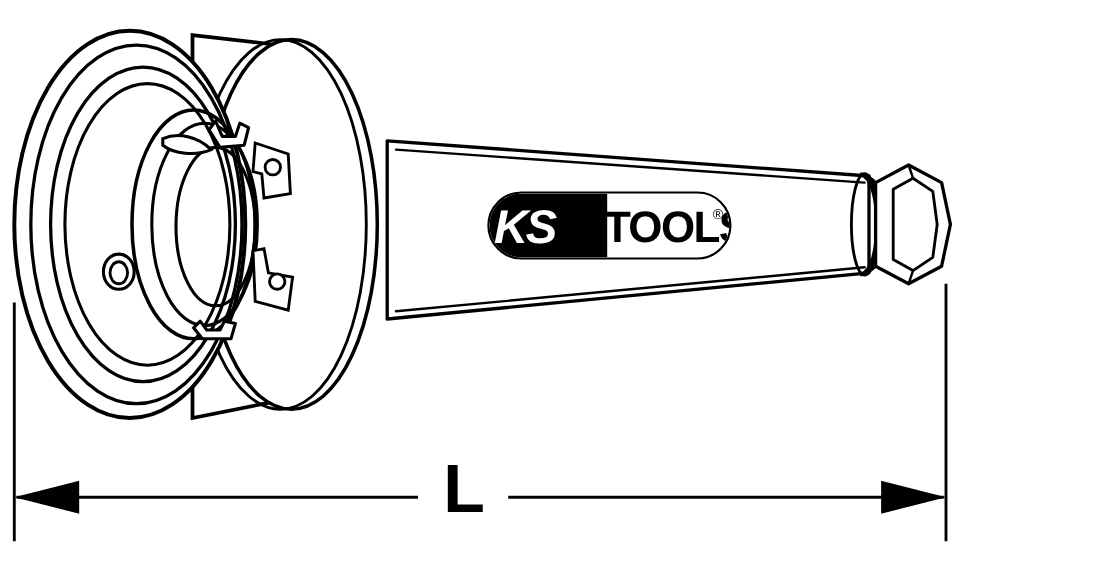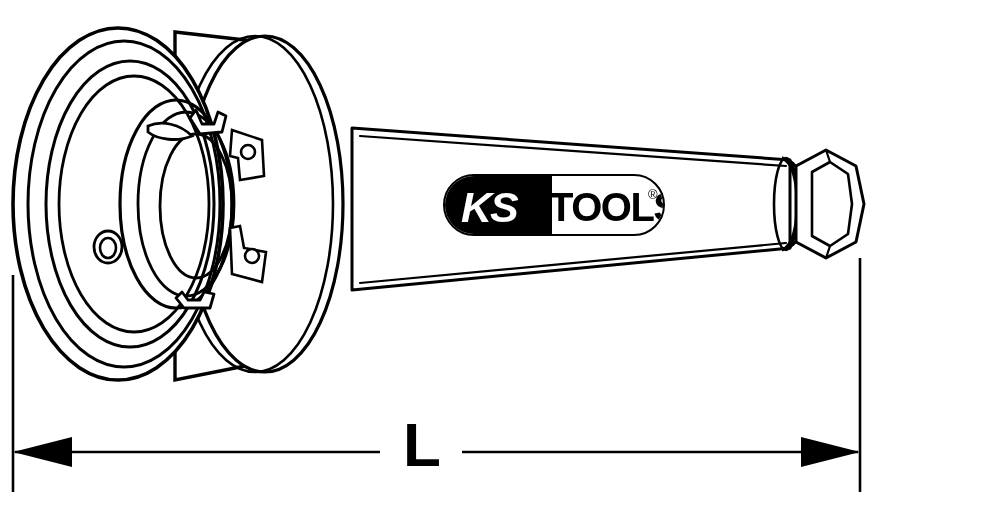--- a/index.html
+++ b/index.html
@@ -62,21 +62,21 @@
   .logo-left {
     position: absolute;
     left: 0;
     top: 0;
     width: 49%;
     height: 100%;
     background: #000000;
   }
   .logo-ks {
     position: absolute;
-    left: 16px;
+    left: 4px;
     top: 6px;
     width: 100px;
     height: 50px;
     color: #ffffff;
     font-family: "Liberation Sans", sans-serif;
     font-weight: bold;
     font-style: italic;
     font-size: 43px;
     line-height: 50px;
     letter-spacing: -2px;

